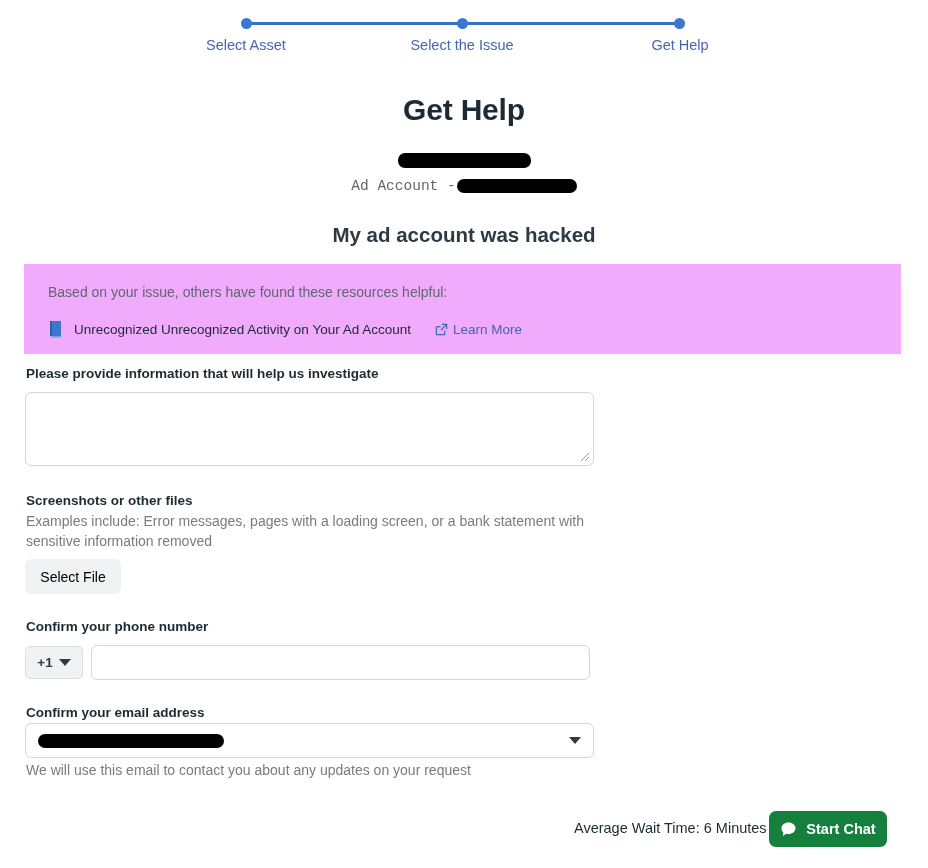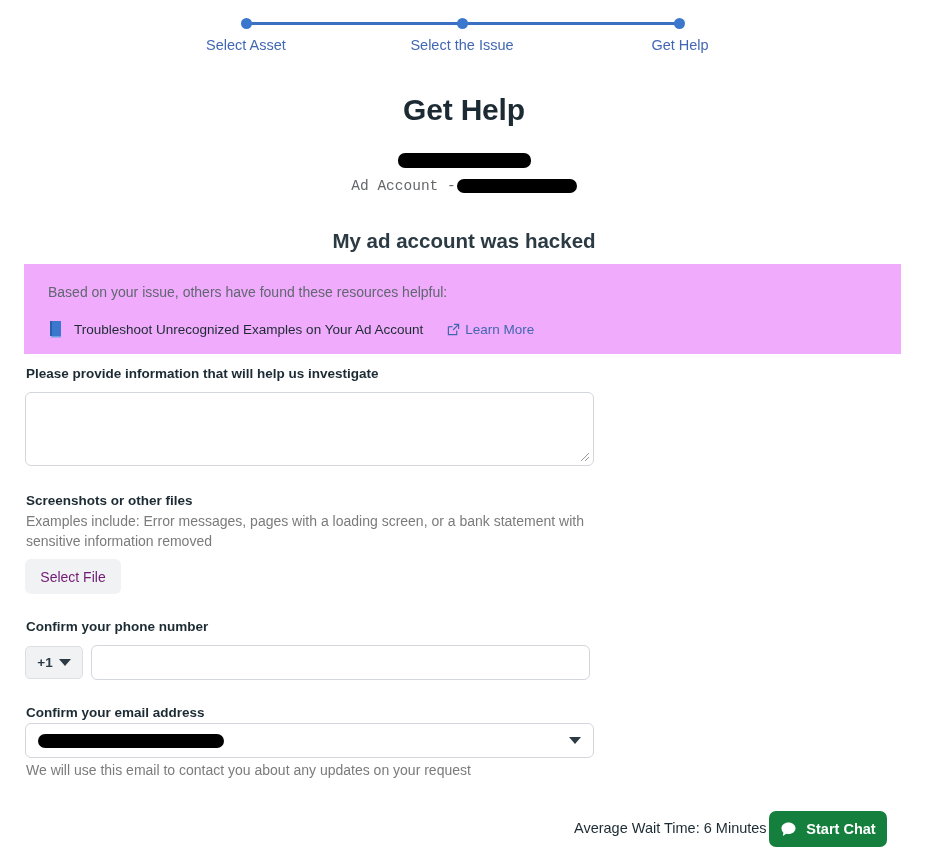--- a/index.html
+++ b/index.html
@@ -86,21 +86,21 @@
     width: 120px; height: 14px;
     background: #000;
     border-radius: 7px;
     vertical-align: middle;
     margin-left: 1px;
   }
 
   
   .issue-heading {
     position: absolute;
-    left: 0; top: 229px;
+    left: 0; top: 223px;
     width: 928px;
     text-align: center;
     font-size: 20.5px;
     font-weight: bold;
     color: #2b3a43;
   }
 
   
   .resources {
     position: absolute;
@@ -175,21 +175,21 @@
   .files-help { left: 26px; top: 511px; width: 570px; }
   .select-file-btn {
     position: absolute;
     left: 25px; top: 559px;
     width: 96px; height: 35px;
     background: #f1f2f3;
     border: none;
     border-radius: 6px;
     font-family: "Liberation Sans", sans-serif;
     font-size: 14px;
-    color: #701a75;
+    color: #000000;
     cursor: pointer;
   }
 
   .lbl-phone { left: 26px; top: 619px; }
   .country-select {
     position: absolute;
     left: 25px; top: 646px;
     width: 58px; height: 33px;
     background: #f1f2f3;
     border: 1px solid #dcdee2;
@@ -298,21 +298,21 @@
   <div class="issue-heading">My ad account was hacked</div>
 
   <div class="resources">
     <p class="resources-intro">Based on your issue, others have found these resources helpful:</p>
     <div class="resource-row">
       <svg class="book-icon" viewBox="0 0 16 18">
         <path d="M2 1 L13 1 L13 16 L2 16 Z" fill="#3b77cc"></path>
         <path d="M2 1 L4 1 L4 16 L2 16 Z" fill="#2a5fae"></path>
         <path d="M13 16 L4 16 L2 17.5 L13 17.5 Z" fill="#6ba0e0"></path>
       </svg>
-      <span class="resource-title">Troubleshoot Unrecognized Examples on Your Ad Account</span>
+      <span class="resource-title">Unrecognized Unrecognized Activity on Your Ad Account</span>
       <span class="learn-more">
         <svg class="ext-icon" viewBox="0 0 14 14">
           <path d="M1.5 4 L1.5 12.5 L10.5 12.5 L10.5 8" fill="none" stroke="#4267b2" stroke-width="1.3"></path>
           <path d="M1.5 4 L6 4" fill="none" stroke="#4267b2" stroke-width="1.3"></path>
           <path d="M7.5 1.5 L12.5 1.5 L12.5 6.5" fill="none" stroke="#4267b2" stroke-width="1.3"></path>
           <path d="M12.5 1.5 L6.5 7.5" fill="none" stroke="#4267b2" stroke-width="1.3"></path>
         </svg>
         <span>Learn More</span>
       </span>
     </div>

